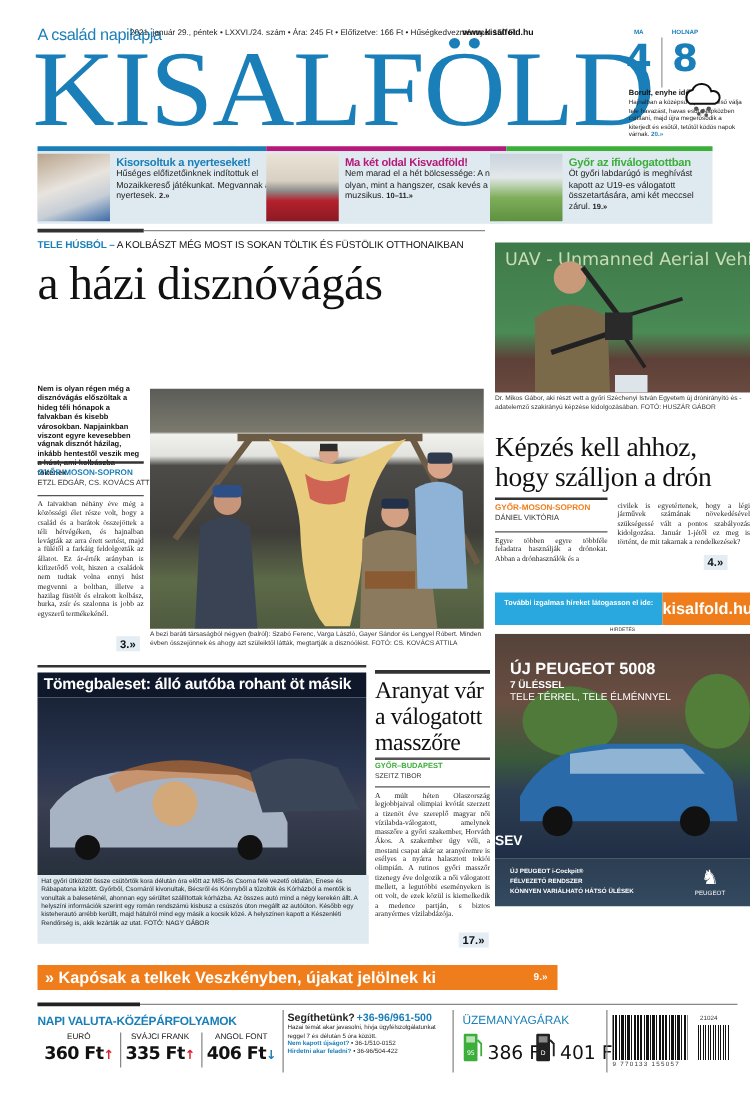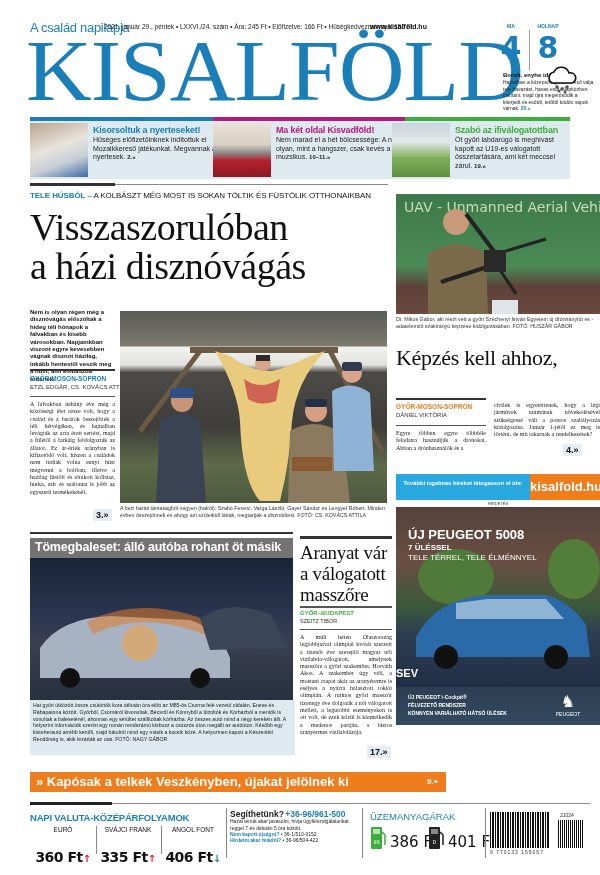--- a/index.html
+++ b/index.html
@@ -38,30 +38,30 @@
 .pref{font-weight:bold;font-size:9px;background:#e3edf3;padding:1px 3px}
 .photo{overflow:hidden}
 .caption{font-size:5.3px;line-height:6.5px;color:#333}
 
 .sub-head{font-family:"Liberation Serif",serif;font-size:22px;line-height:24px;color:#111;letter-spacing:-0.3px}
 .promo-l{left:396px;top:474px;width:134px;height:26px;background:#29a8df;color:#fff;font-size:5.8px;font-weight:bold;text-align:center;padding-top:6px;line-height:7px}
 .promo-r{left:530px;top:474px;width:70px;height:26px;background:#f07d1b;color:#fff;font-size:13px;font-weight:bold;text-align:center;line-height:26px}
 .ad-lbl{left:396px;top:501px;width:204px;font-size:4px;color:#333;text-align:center}
 .ad{left:396px;top:507px;width:204px;height:300px;overflow:hidden}
 
-.banner{left:30px;top:538px;width:263px;height:20px;background:#737373;color:#fff;font-size:12.5px;font-weight:bold;padding:2px 5px;letter-spacing:-0.2px;white-space:nowrap}
+.banner{left:30px;top:538px;width:263px;height:20px;background:#0f172a;color:#fff;font-size:12.5px;font-weight:bold;padding:2px 5px;letter-spacing:-0.2px;white-space:nowrap}
 .crash-txt{left:30px;top:700px;width:265px;height:55px;background:#dfe9f0;font-size:5.2px;line-height:6.8px;color:#222;padding:2px 3px}
 .orange-bar{left:30px;top:772px;width:416px;height:20px;background:#f07d1b;color:#fff;font-size:13px;font-weight:bold;padding:2px 6px;white-space:nowrap}
 .orange-bar .pn{position:absolute;right:8px;top:5px;font-size:8px}
 
 .foot-rule{top:802px;height:2px;background:#222}
 .fx-title{left:30px;top:812px;font-size:9.5px;font-weight:bold;color:#1a7fb8;letter-spacing:-0.2px}
 .fx-col{top:826px;width:58px;text-align:center}
 .fx-col .n{font-size:6.5px;color:#111}
-.fx-col .v{font-size:14px;font-weight:900;font-family:"DejaVu Sans",sans-serif;letter-spacing:-0.5px;margin-top:16px}
+.fx-col .v{font-size:14px;font-weight:900;font-family:"DejaVu Sans",sans-serif;letter-spacing:-0.5px;margin-top:2px}
 .up{color:#e01f2d;font-size:10px}
 .dn{color:#1a7fb8;font-size:10px}
 .vsep{width:1px;background:#888}
 .help{left:230px;top:811px;width:130px;font-size:5px;line-height:6.3px;color:#222}
 .help b{font-size:8.5px}
 .fuel-title{left:370px;top:811px;font-size:9.5px;font-weight:normal;color:#1a7fb8}
 .fuel-val{font-size:15px;font-weight:400;font-family:"DejaVu Sans",sans-serif}
 .barcode{left:490px;top:812px;width:100px;height:43px}
 </style>
 </head>
@@ -97,30 +97,29 @@
   <h3 style="color:#1a7fb8">Kisorsoltuk a nyerteseket!</h3>
   <p><span>Hűséges előfizetőinknek indítottuk el Mozaikkereső játékunkat. Megvannak a nyertesek.</span> <span class="pg">2.»</span></p>
 </div>
 <div class="abs teaser" style="left:213px;width:192px">
   <div class="ph" style="left:0;width:58px;background:linear-gradient(180deg,#e9e2d6 0,#d8d0c2 40%,#8e8c8a 55%,#b3202c 70%,#8b1a22)"></div>
   <h3 style="color:#b5197a">Ma két oldal Kisvadföld!</h3>
   <p><span>Nem marad el a hét bölcsessége: A nő olyan, mint a hangszer, csak kevés a jó muzsikus.</span> <span class="pg">10–11.»</span></p>
 </div>
 <div class="abs teaser" style="left:392px;width:178px">
   <div class="ph" style="width:58px;background:linear-gradient(180deg,#c9d4dc 0,#e3e8ea 35%,#7fae5a 65%,#5d9140)"></div>
-  <h3 style="color:#3cae3a">Szabó az ifiválogatottban</h3>
+  <h3 style="color:#3cae3a">Győr az ifiválogatottban</h3>
   <p style="width:113px"><span>Öt győri labdarúgó is meghívást kapott az U19-es válogatott összetartására, ami két meccsel zárul.</span> <span class="pg">19.»</span></p>
 </div>
 
 <div class="abs rule-dark" style="left:30px;top:183px;width:85px"></div>
 <div class="abs" style="left:115px;top:184px;width:273px;height:1px;background:#888"></div>
 
 <div class="abs kicker"><b>TELE HÚSBÓL –</b> <span>A KOLBÁSZT MÉG MOST IS SOKAN TÖLTIK ÉS FÜSTÖLIK OTTHONAIKBAN</span></div>
 <div class="abs headline">
-  <div>Visszaszorulóban</div>
   <div>a házi disznóvágás</div>
 </div>
 <div class="abs lede">Nem is olyan régen még a disznóvágás előszöltak a hideg téli hónapok a falvakban és kisebb városokban. Napjainkban viszont egyre kevesebben vágnak disznót házilag, inkább hentestől veszik meg a húst, ami kolbászba töltenek.</div>
 <div class="abs hr" style="left:30px;top:369px;width:85px;height:2px;background:#333"></div>
 <div class="abs region" style="left:30px;top:375px">GYŐR-MOSON-SOPRON</div>
 <div class="abs author" style="left:30px;top:384px">ETZL EDGÁR, CS. KOVÁCS ATTILA</div>
 <div class="abs hr" style="left:30px;top:396px;width:85px"></div>
 <div class="abs body-text" style="left:30px;top:401px;width:85px;height:118px;overflow:hidden">A falvakban néhány éve még a közösségi élet része volt, hogy a család és a barátok összejöttek a téli hétvégéken, és hajnalban levágták az arra érett sertést, majd a fülétől a farkáig feldolgozták az állatot. Ez ár-érték arányban is kifizetődő volt, hiszen a családok nem tudtak volna ennyi húst megvenni a boltban, illetve a hazilag füstölt és elrakott kolbász, hurka, zsír és szalonna is jobb az egyszerű termékekénél.</div>
 <div class="abs pref" style="left:93px;top:509px">3.»</div>
 
@@ -156,20 +155,21 @@
     <line x1="100" y1="60" x2="150" y2="45" stroke="#222" stroke-width="3"></line>
     <line x1="100" y1="70" x2="45" y2="88" stroke="#222" stroke-width="4"></line>
     <line x1="100" y1="70" x2="120" y2="100" stroke="#222" stroke-width="3"></line>
     <rect x="88" y="56" width="22" height="22" fill="#2a2a2a"></rect>
     <rect x="96" y="106" width="26" height="14" fill="#dde5ea"></rect>
   </svg>
 </div>
 <div class="abs caption" style="left:396px;top:316px;width:204px">Dr. Mikos Gábor, aki részt vett a győri Széchenyi István Egyetem új drónirányító és -adatelemző szakirányú képzése kidolgozásában. FOTÓ: HUSZÁR GÁBOR</div>
 <div class="abs sub-head" style="left:396px;top:346px;width:204px">
   <div>Képzés kell ahhoz,</div>
+  <div>hogy szálljon a drón</div>
 </div>
 <div class="abs hr" style="left:396px;top:398px;width:90px;height:2px;background:#333"></div>
 <div class="abs region" style="left:396px;top:403px;color:#f07d1b">GYŐR-MOSON-SOPRON</div>
 <div class="abs author" style="left:396px;top:412px">DÁNIEL VIKTÓRIA</div>
 <div class="abs hr" style="left:396px;top:425px;width:90px"></div>
 <div class="abs body-text" style="left:396px;top:430px;width:90px">Egyre többen egyre többféle feladatra használják a drónokat. Abban a drónhasználók és a</div>
 <div class="abs body-text" style="left:494px;top:402px;width:106px">civilek is egyetértenek, hogy a légi járművek számának növekedésével szükségessé vált a pontos szabályozás kidolgozása. Január 1-jétől ez meg is történt, de mit takarnak a rendelkezések?</div>
 <div class="abs pref" style="left:563px;top:444px">4.»</div>
 
 <div class="abs promo-l">További izgalmas híreket látogasson el ide:</div>

